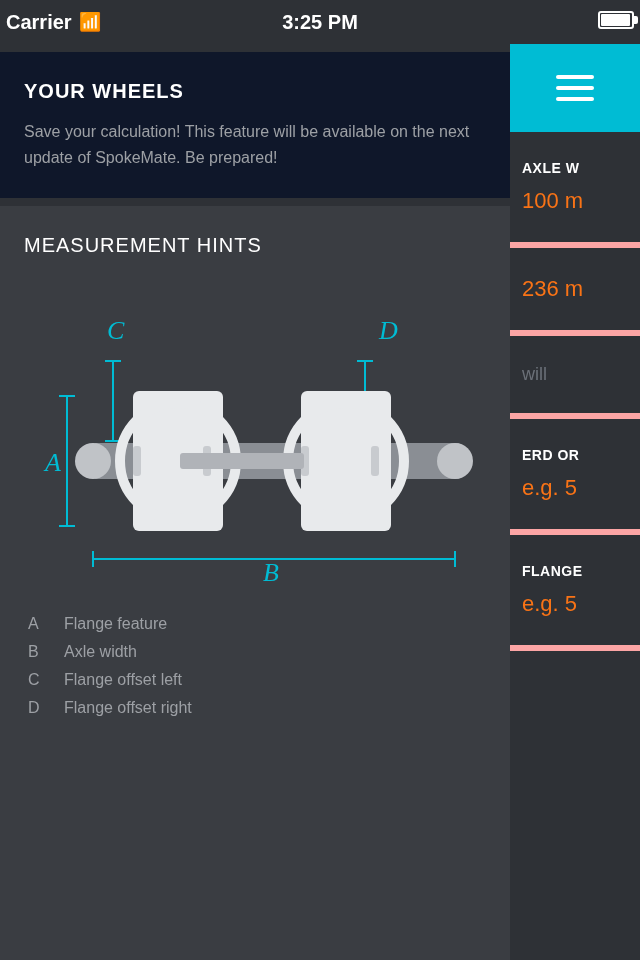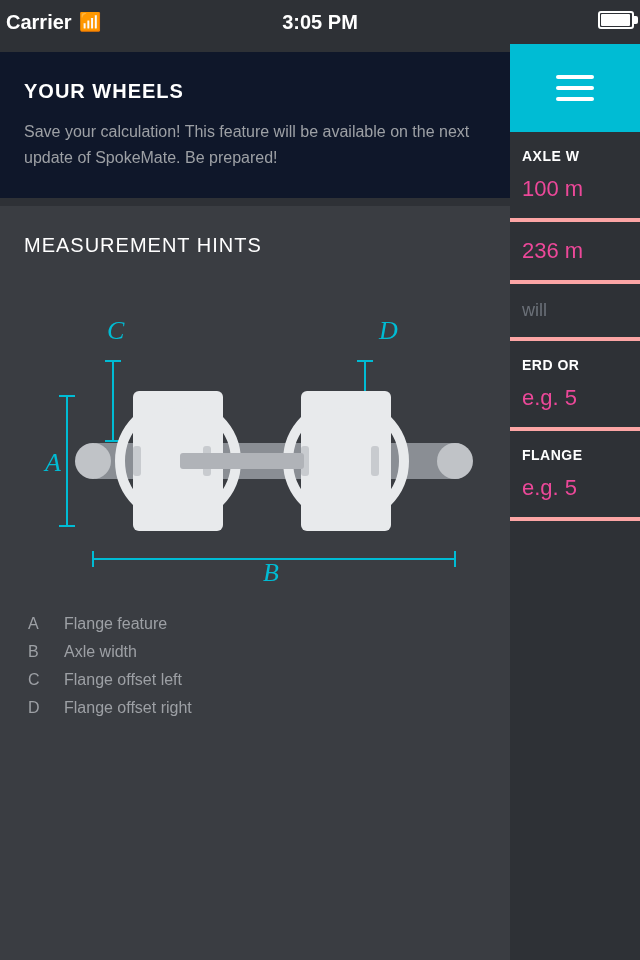--- a/index.html
+++ b/index.html
@@ -223,54 +223,54 @@
       flex-shrink: 0;
     }
 
     .legend-desc {
       color: #9da0a5;
       font-size: 16px;
     }
 
     
     .right-section {
-      border-bottom: 4px solid #fca5a5;
-      padding: 16px 12px;
+      border-bottom: 6px solid #fca5a5;
+      padding: 28px 12px;
     }
 
     .right-section-title {
       color: #fff;
       font-size: 14px;
       font-weight: 700;
       letter-spacing: 0.5px;
       margin-bottom: 12px;
       text-transform: uppercase;
     }
 
     .right-value {
-      color: #ec4899;
+      color: #f97316;
       font-size: 22px;
       font-weight: 300;
     }
 
     .right-custom {
       color: #6b7078;
       font-size: 18px;
       font-weight: 300;
     }
   </style>
 </head>
 <body>
 
 <div class="status-bar">
   <div class="status-bar-left">
     <span>Carrier</span>
     <span class="wifi-icon">📶</span>
   </div>
-  <div class="status-bar-center">3:05 PM</div>
+  <div class="status-bar-center">3:25 PM</div>
   <div>
     <div class="battery-icon">
       <div class="battery-fill"></div>
     </div>
   </div>
 </div>
 
 <div class="left-panel">
 
 

